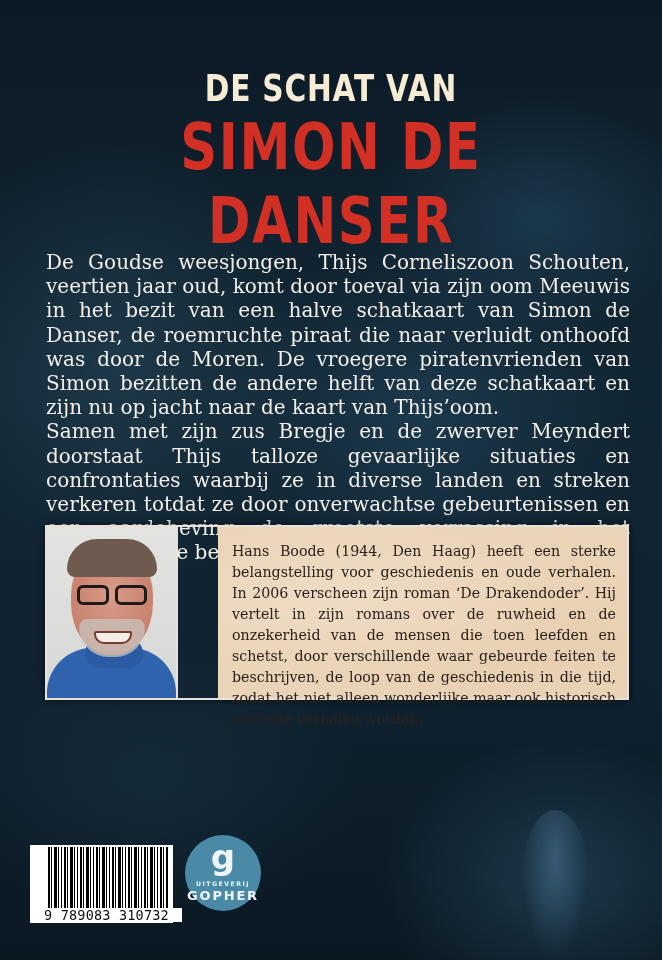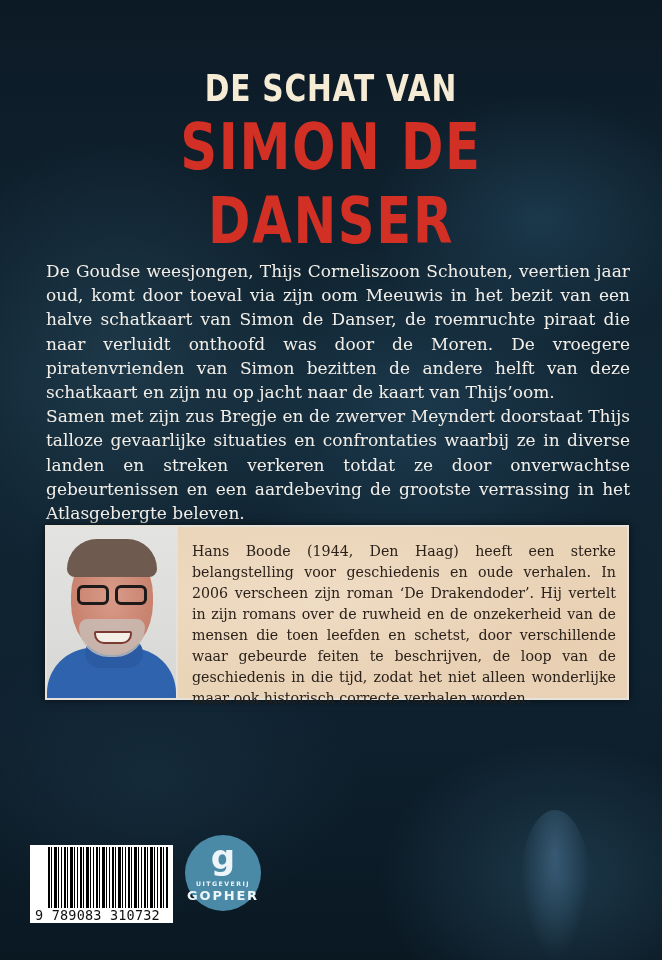--- a/index.html
+++ b/index.html
@@ -21,21 +21,21 @@
     transform: scaleX(0.78); transform-origin: center;
   }
   .title-2 {
     position: absolute; top: 110px; left: 0; width: 662px; text-align: center;
     font-family: "DejaVu Sans", sans-serif; font-weight: bold;
     color: #d22f25; font-size: 64px; letter-spacing: 2px;
     transform: scaleX(0.80); transform-origin: center;
   }
   .blurb {
     position: absolute; top: 250px; left: 46px; width: 584px;
-    color: #f3efe8; font-size: 17px; line-height: 24.2px; text-align: justify; margin-top: 9px;
+    color: #f3efe8; font-size: 20px; line-height: 24.2px; text-align: justify;
   }
   .blurb p { margin: 0; }
   .bio-box {
     position: absolute; top: 525px; left: 45px; width: 584px; height: 175px;
     border: 2px solid #e6e2da; box-sizing: border-box; display: flex;
     box-shadow: 0 0 8px rgba(0,0,0,0.6);
   }
   .photo {
     width: 129px; height: 100%; position: relative; overflow: hidden;
     background: linear-gradient(180deg, #e3e3e1 0%, #dcdcda 60%, #d6d6d4 100%);
@@ -72,35 +72,35 @@
   .photo .mouth {
     position: absolute; left: 47px; top: 104px; width: 34px; height: 9px;
     background: #f4efe6; border-radius: 2px 2px 10px 10px; border: 2px solid #7a3b33;
   }
   .bio-text {
     flex: 1; padding: 14px 11px 0 14px;
     background:
       radial-gradient(ellipse at 30% 40%, #efdcc4 0%, transparent 60%),
       radial-gradient(ellipse at 80% 70%, #e8cfb2 0%, transparent 60%),
       #ead4b8;
-    color: #2a211b; font-size: 14.2px; line-height: 21px; text-align: justify;
+    color: #2a211b; font-size: 14.2px; line-height: 21px; text-align: justify; margin-left: 40px;
   }
   .barcode {
     position: absolute; left: 30px; top: 845px; width: 143px; height: 78px;
     background: #ffffff; box-sizing: border-box;
   }
   .barcode .bars {
     position: absolute; left: 18px; top: 2px; width: 120px; height: 62px;
     background: repeating-linear-gradient(90deg,
       #000 0 2px, #fff 2px 3px, #000 3px 4px, #fff 4px 6px,
       #000 6px 9px, #fff 9px 10px, #000 10px 11px, #fff 11px 13px,
       #000 13px 14px, #fff 14px 16px);
   }
   .barcode .num {
-    position: absolute; left: 5px; bottom: 1px; width: 138px;
+    position: absolute; left: 14px; bottom: 1px; width: 138px;
     font-family: "DejaVu Sans Mono", monospace; font-size: 13.5px; color: #111;
     letter-spacing: 0.2px; background: #fff; line-height: 14px;
   }
   .logo {
     position: absolute; left: 185px; top: 835px; width: 76px; height: 76px;
     border-radius: 50%; background: #4a8aa7; text-align: center; color: #eef5f8;
   }
   .logo .g {
     position: absolute; top: 3px; left: 0; width: 76px;
     font-family: "DejaVu Sans", sans-serif; font-weight: bold; font-size: 34px; line-height: 38px;

